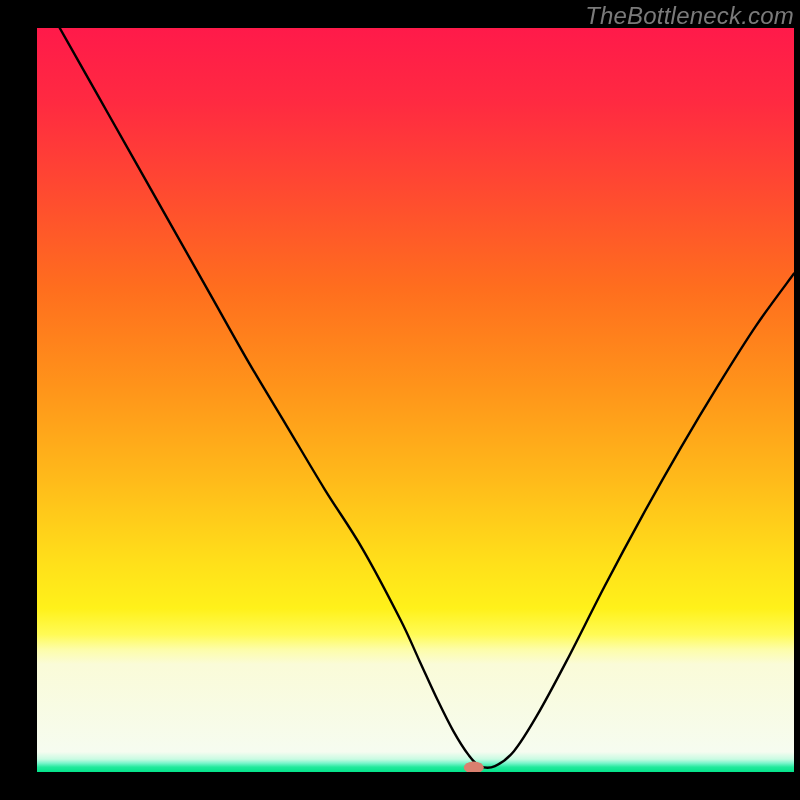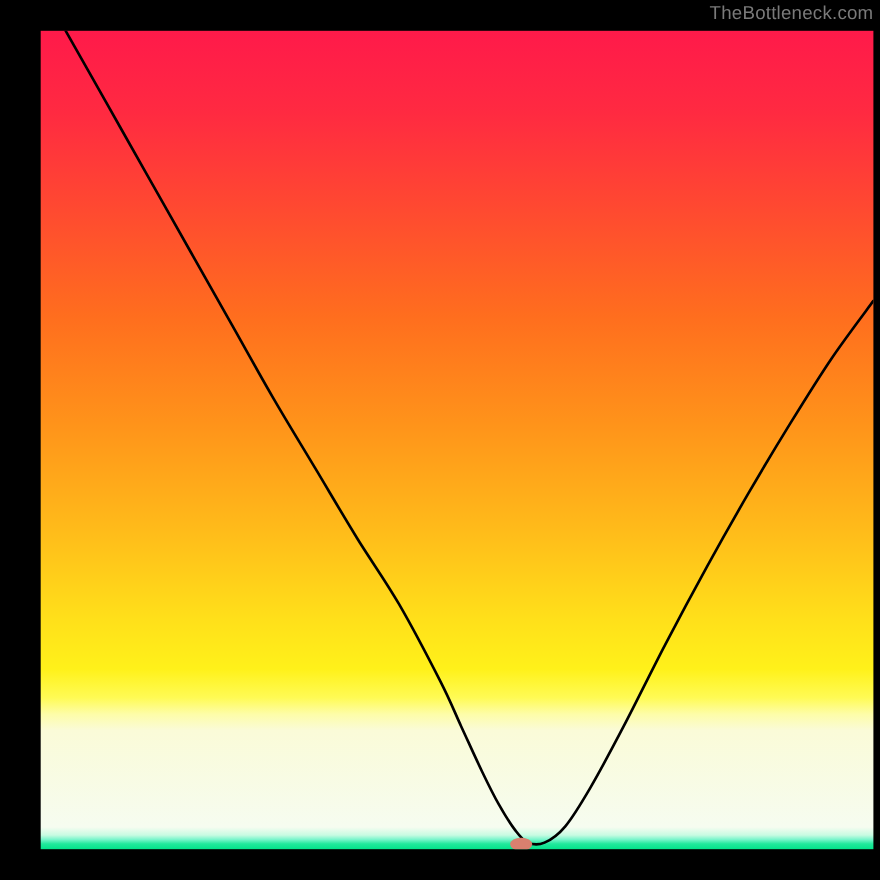--- a/index.html
+++ b/index.html
@@ -15,24 +15,25 @@
     position: relative;
     width: 800px;
     height: 800px;
     background: #000;
   }
   .watermark {
     position: absolute;
     top: 2px;
     right: 6px;
     color: #7a7a7a;
-    font-size: 17px;
+    font-size: 24px;
     font-weight: 500;
     letter-spacing: 0.2px;
     z-index: 4;
+    font-style: italic;
   }
   svg {
     display: block;
   }
 </style>
 </head>
 <body>
 
 <div class="frame">
   <div class="watermark">TheBottleneck.com</div>

